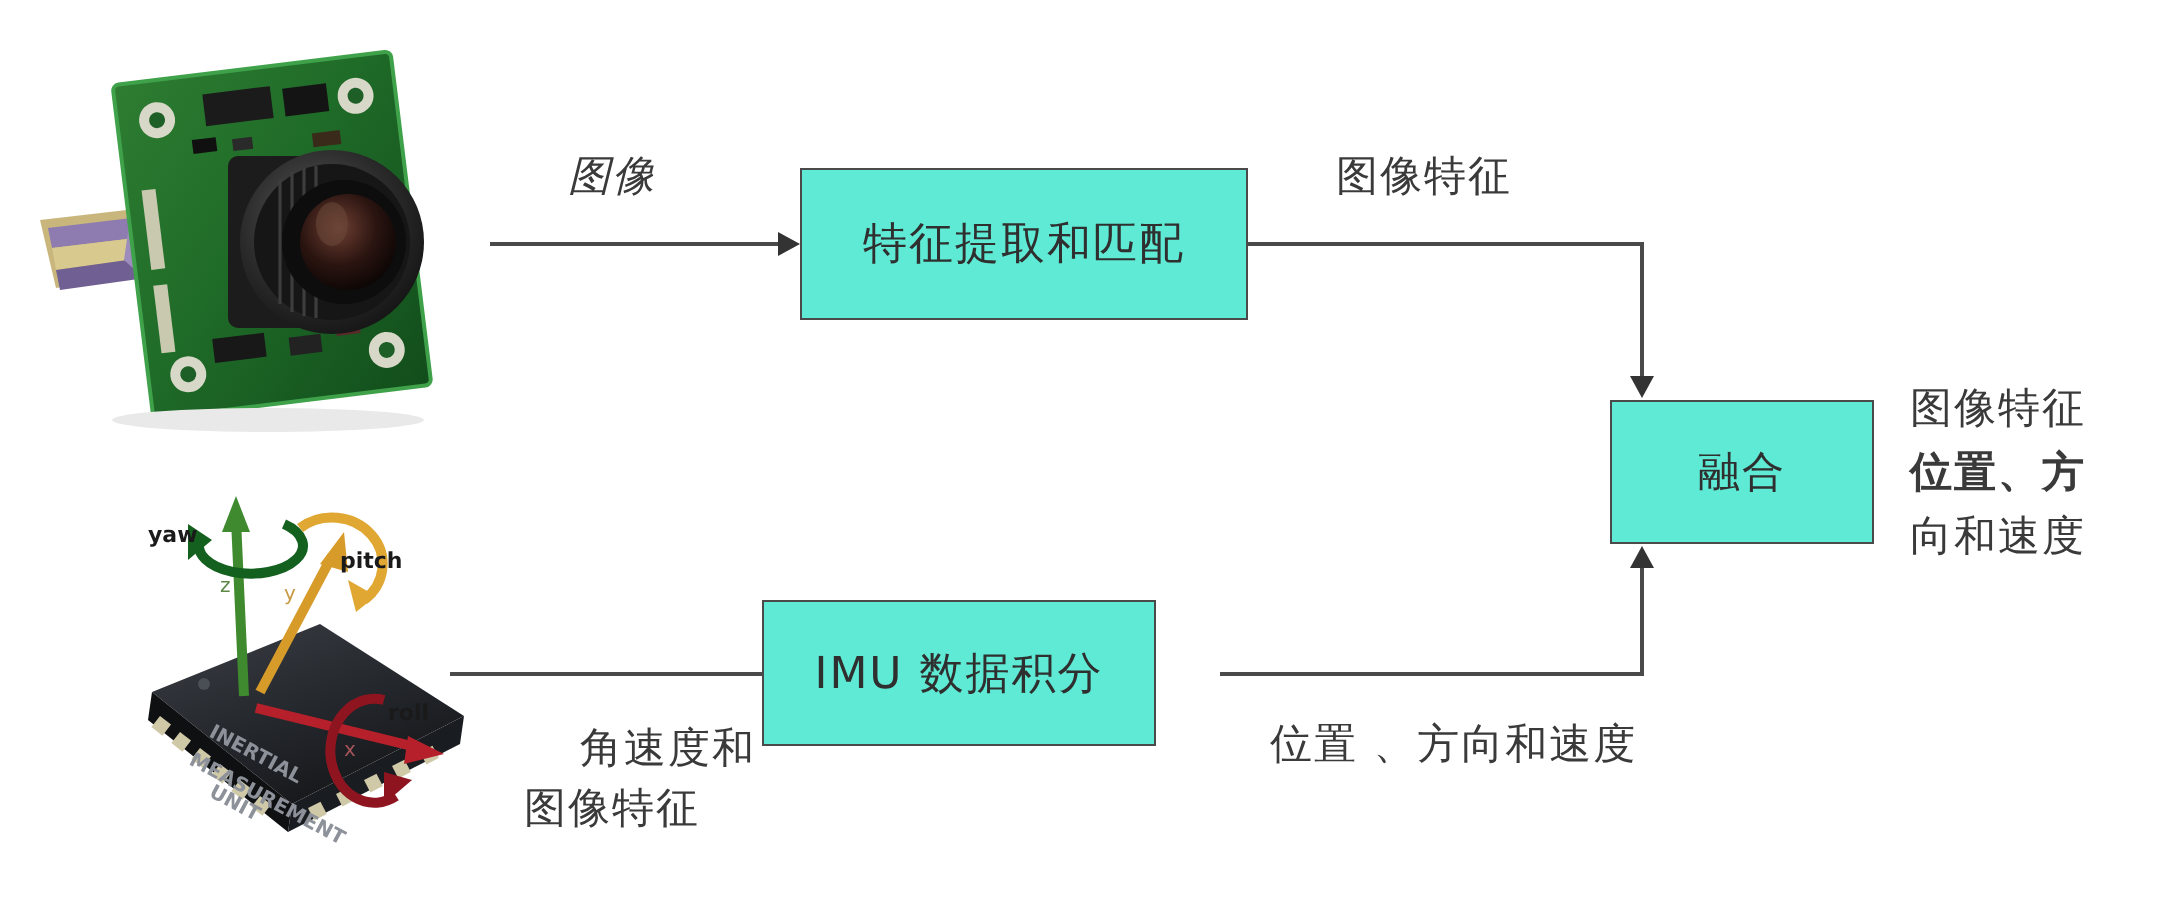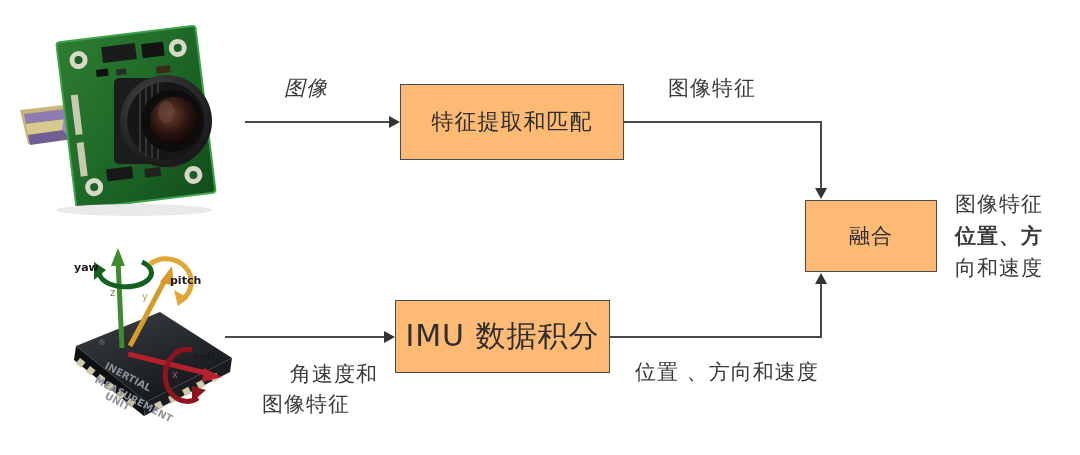--- a/index.html
+++ b/index.html
@@ -16,29 +16,29 @@
     height: 455px;
     background: #ffffff;
     overflow: hidden;
   }
 
   
   .proc-box {
     position: absolute;
     box-sizing: border-box;
     border: 1.6px solid #4a4a4a;
-    background: #fdba74;
+    background: #5eead4;
     display: flex;
     align-items: center;
     justify-content: center;
     color: #2f2f2f;
     letter-spacing: 1px;
   }
   #box-feature { left: 400px; top: 84px;  width: 224px; height: 76px; font-size: 22px; }
-  #box-imu     { left: 395px; top: 300px; width: 215px; height: 73px; font-size: 30px; }
+  #box-imu     { left: 381px; top: 300px; width: 197px; height: 73px; font-size: 22px; }
   #box-fusion  { left: 765px; top: 200px; width: 132px; height: 72px; font-size: 21px; margin-left: 40px; }
 
   
   .ln {
     position: absolute;
     background: #4a4a4a;
   }
   .ln.h { height: 1.8px; }
   .ln.v { width: 1.8px; }
 

